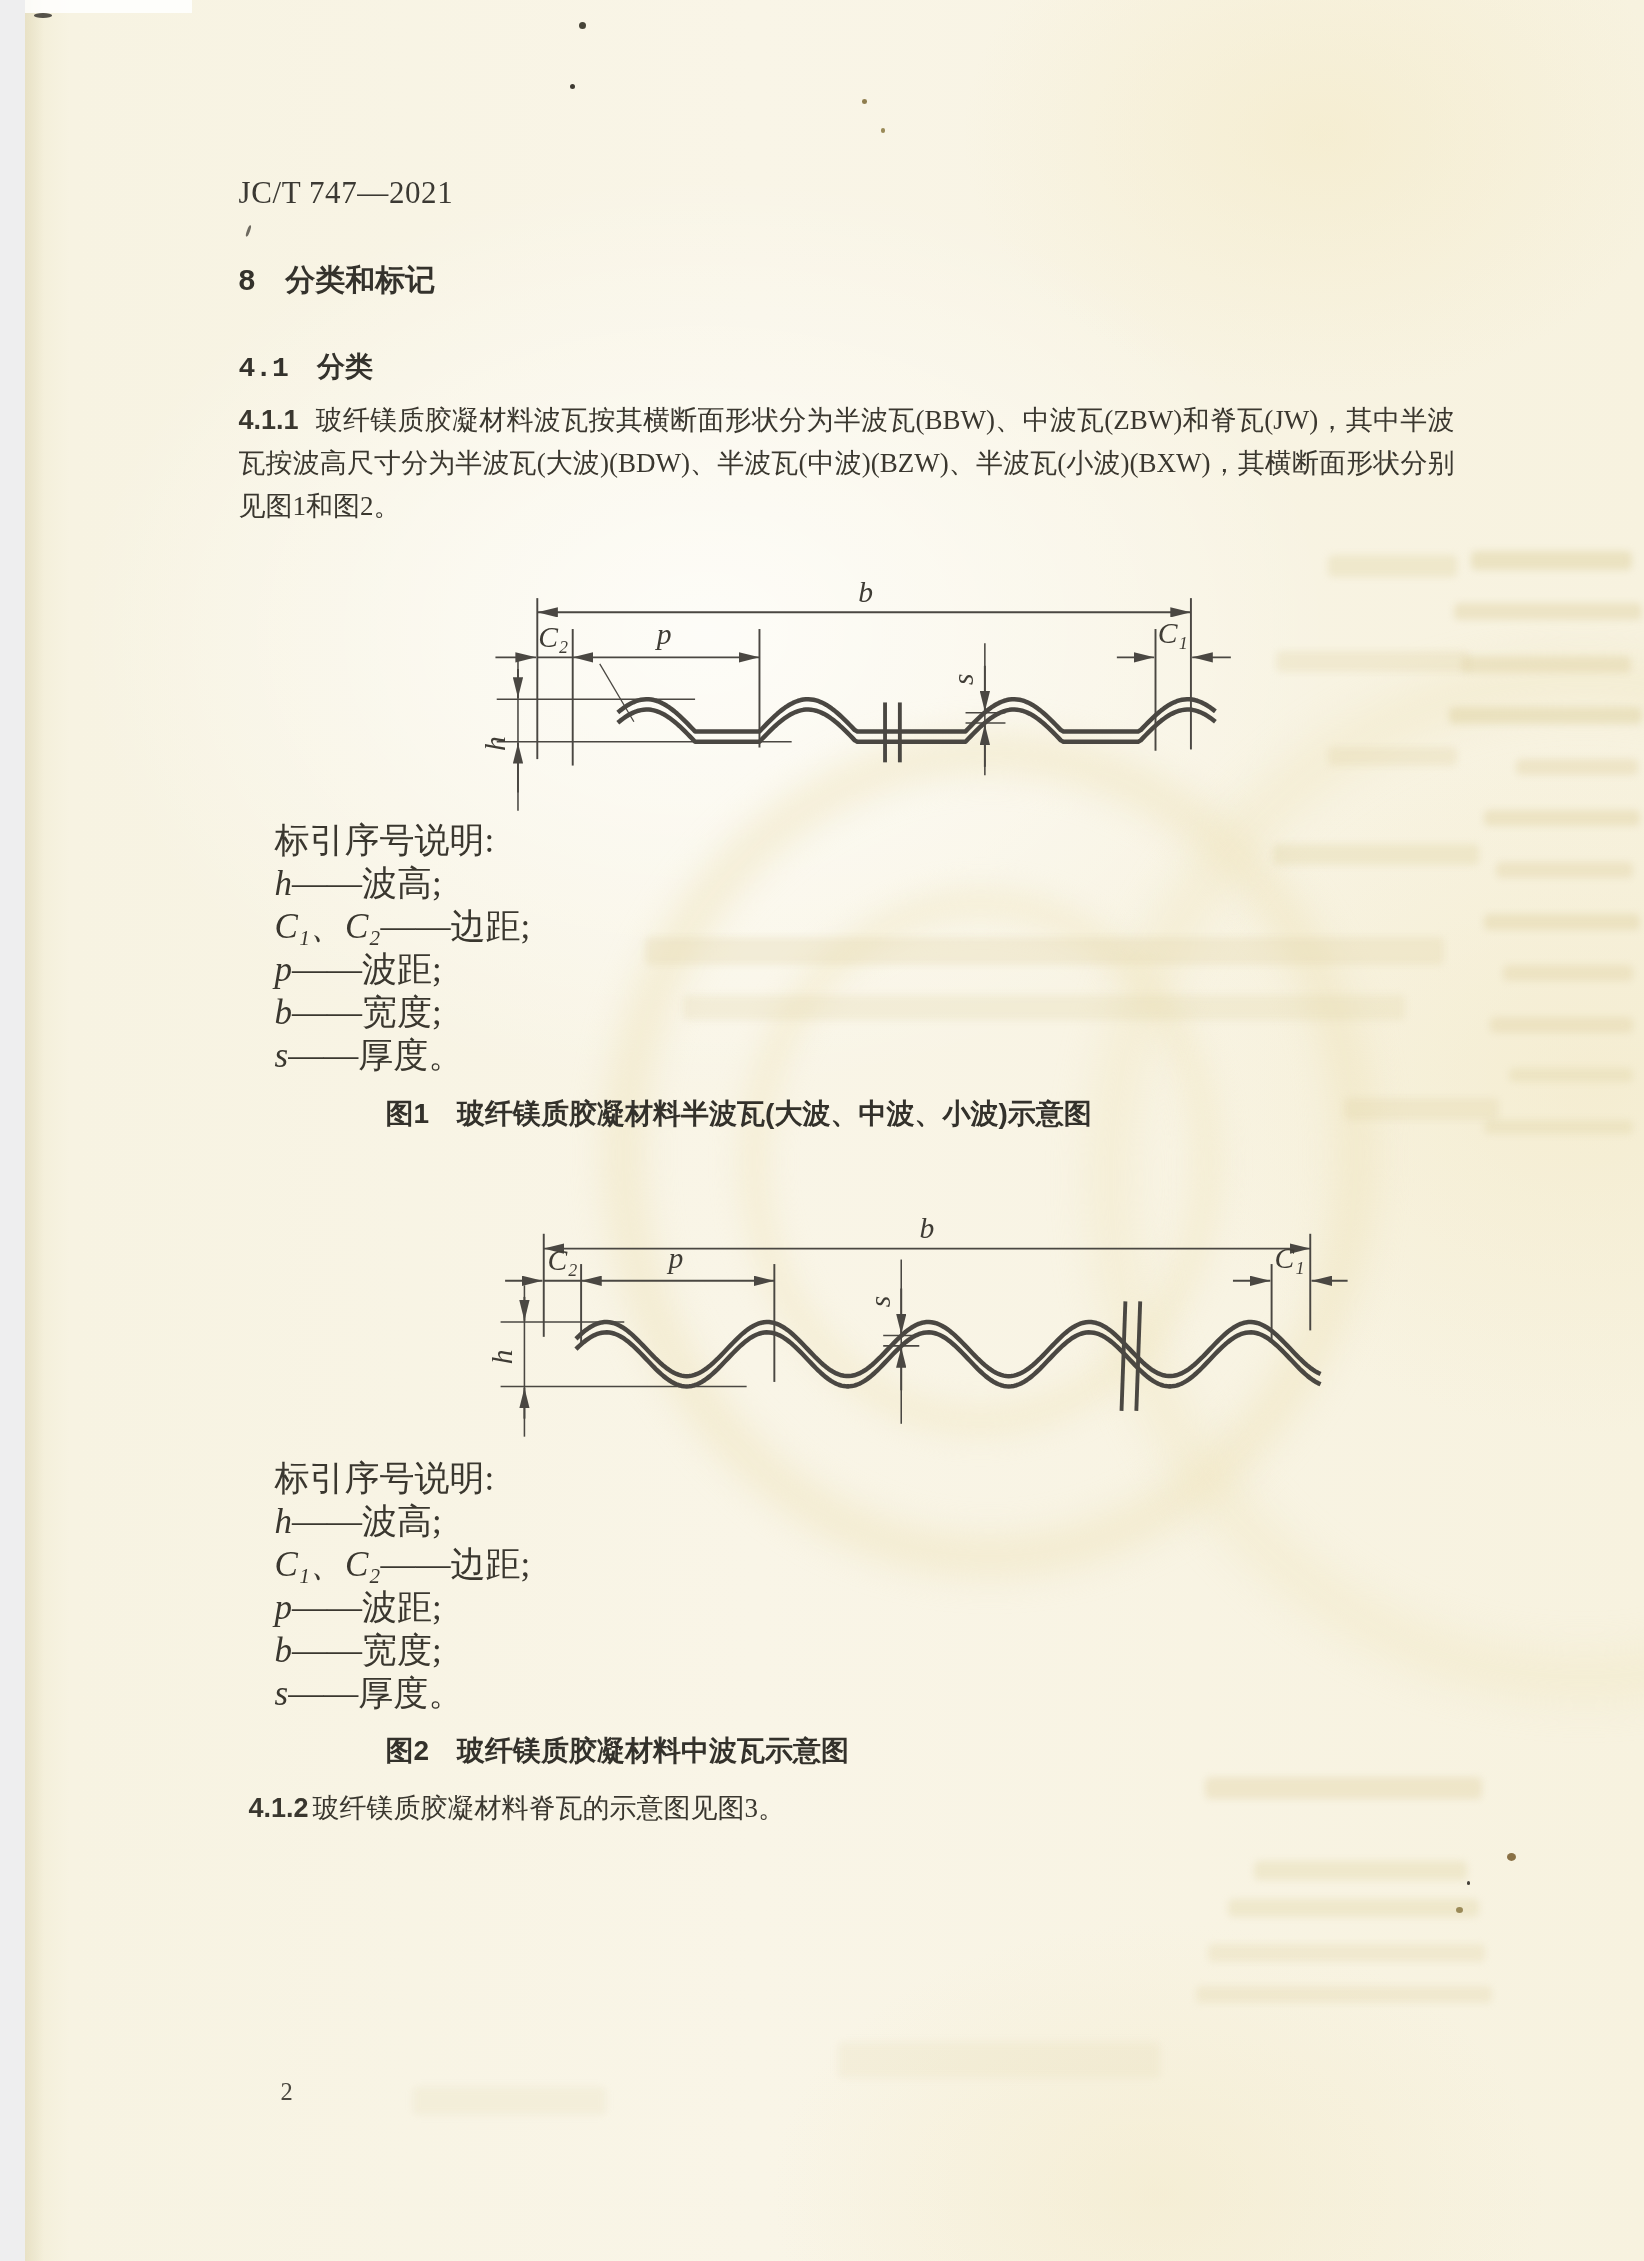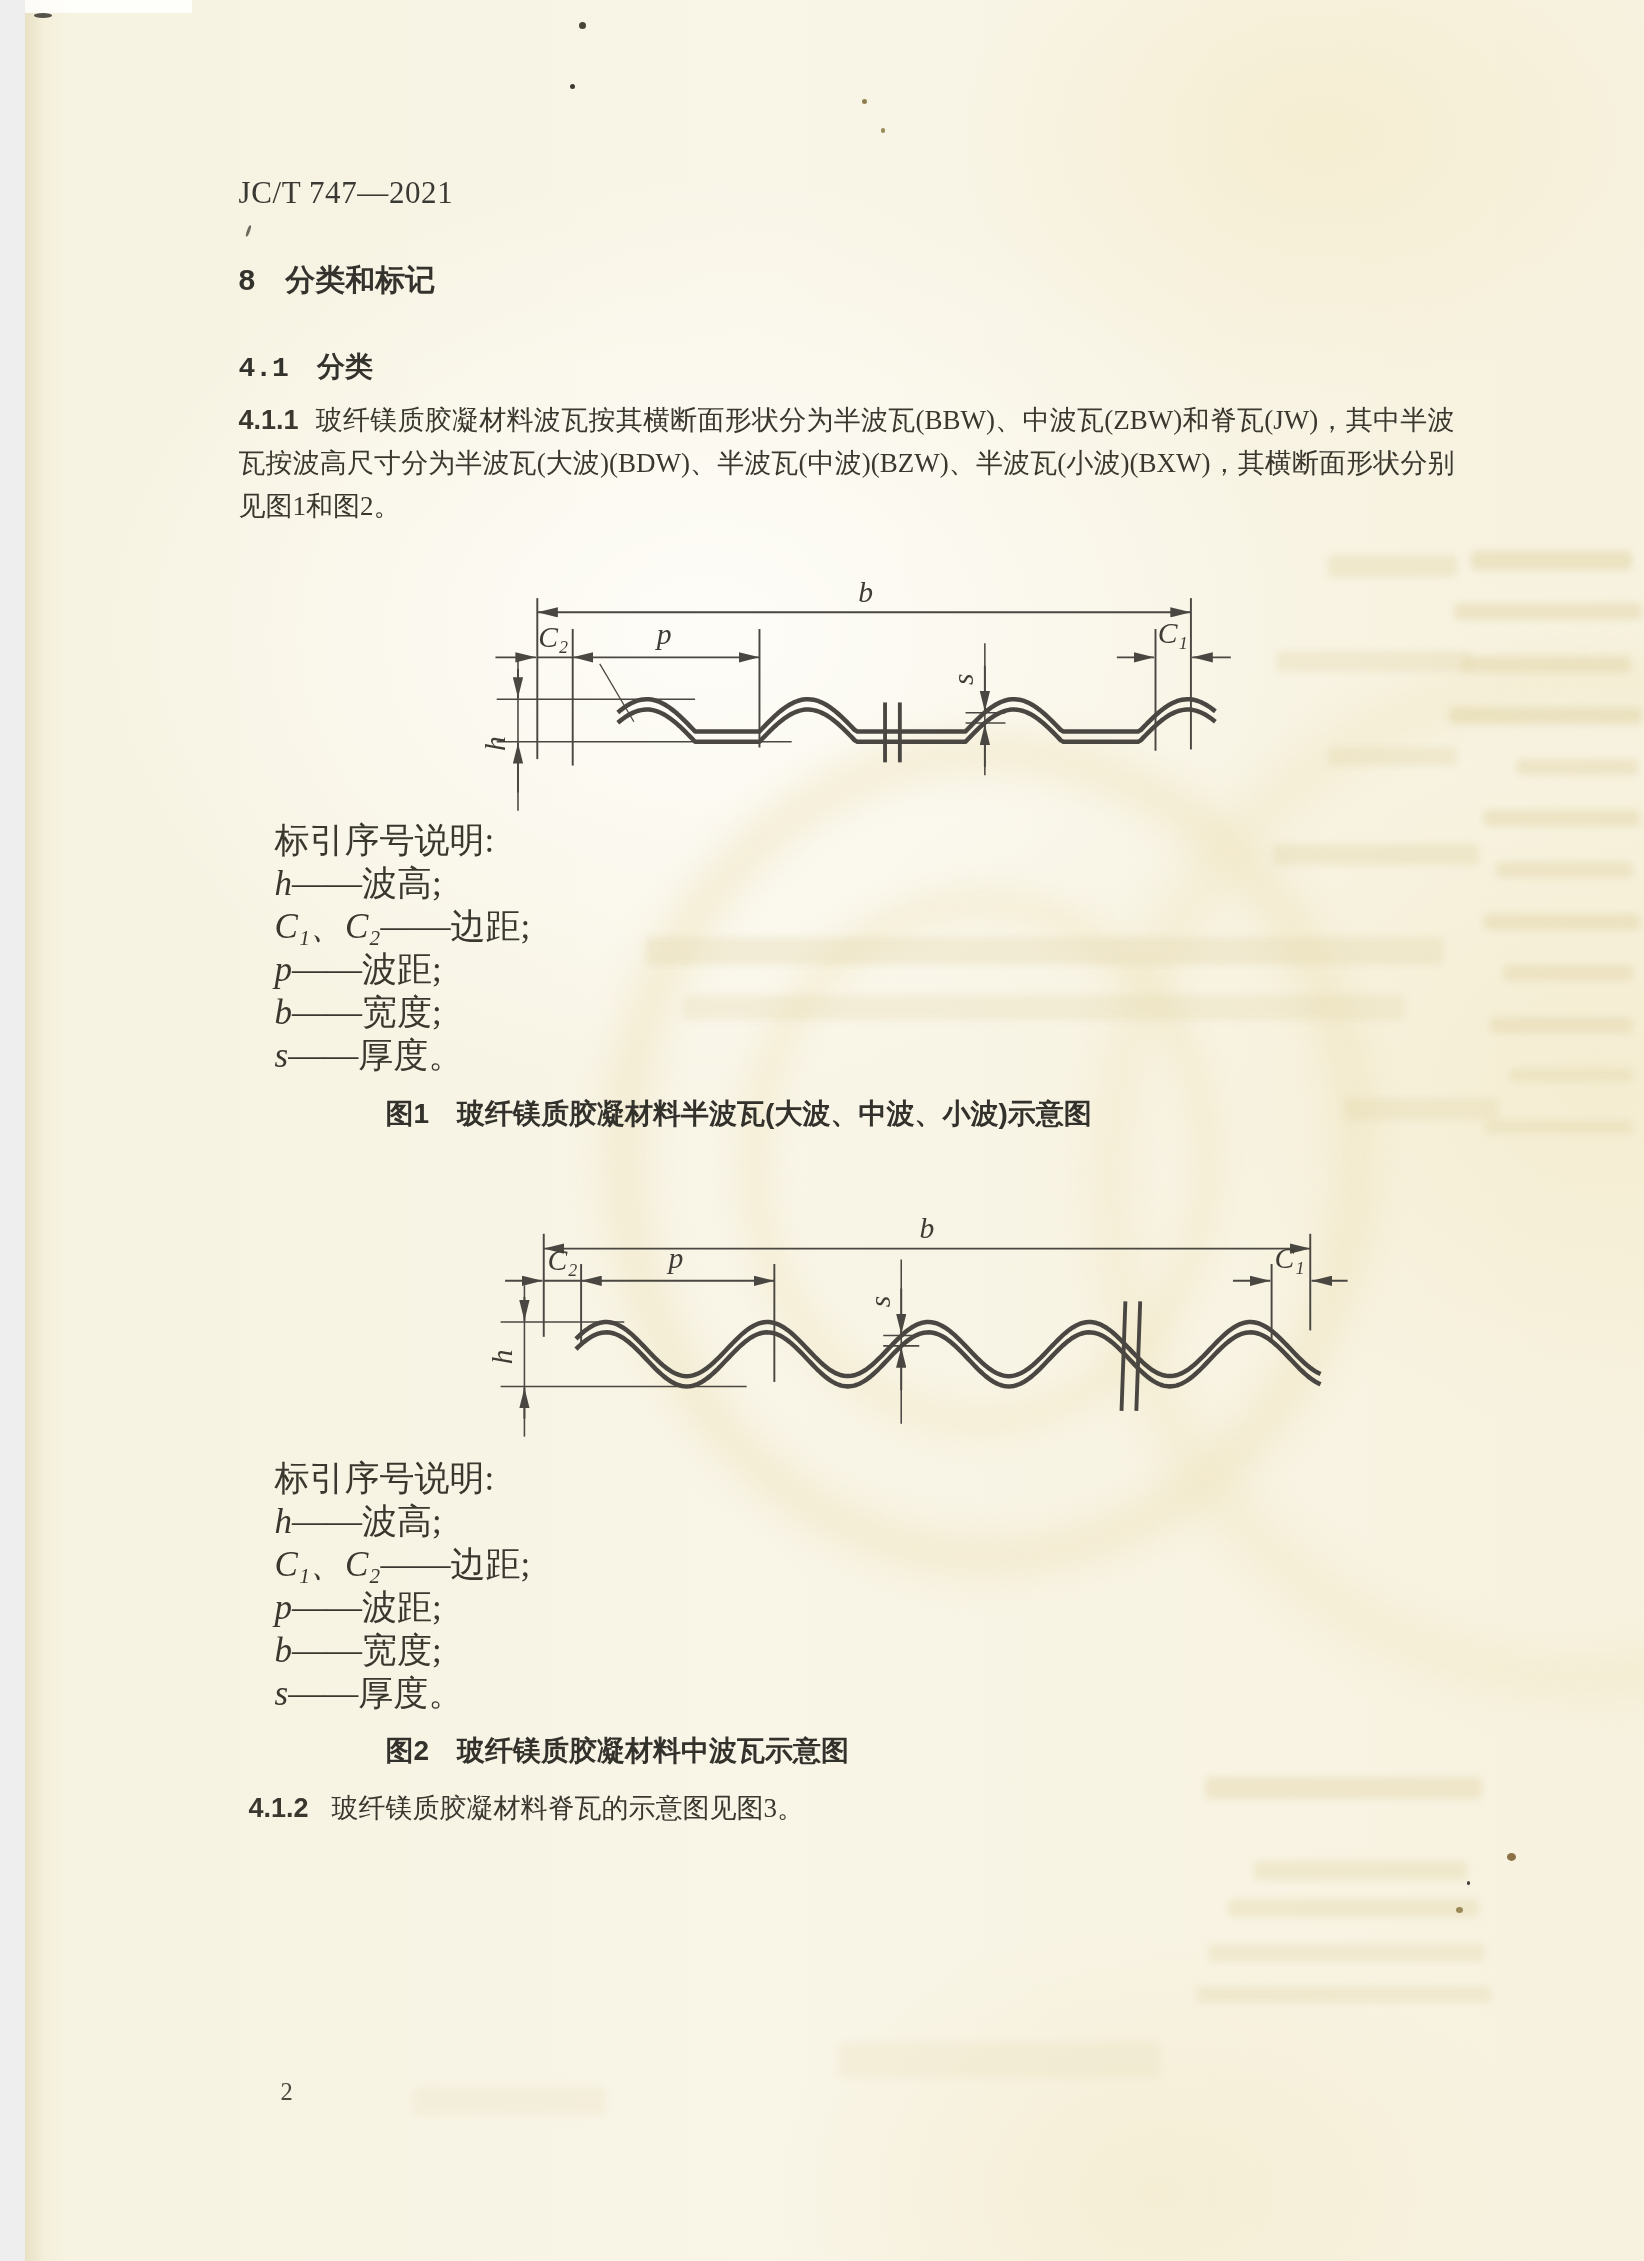--- a/index.html
+++ b/index.html
@@ -24,21 +24,21 @@
 
   .txt{position:absolute;color:#3a372f;}
   .std-num{left:214px;top:175px;font-size:31px;font-weight:normal;letter-spacing:0.6px;color:#3b3933;}
   .h-sec{left:214px;top:260px;font-size:30px;font-weight:bold;
          font-family:"Liberation Sans","DejaVu Sans",sans-serif;color:#34322c;}
   .h-sub{left:214px;top:348px;font-size:28px;font-weight:bold;
          font-family:Liberation Mono, monospace;color:#34322c;}
   .para{left:214px;top:399px;width:1216px;font-size:27px;line-height:43px;text-align:justify;}
   .para .num{font-family:"Liberation Sans","DejaVu Sans",sans-serif;font-weight:bold;margin-right:17px;}
   .para2{left:224px;top:1790px;font-size:27px;}
-  .para2 .num{font-family:"Liberation Sans","DejaVu Sans",sans-serif;font-weight:bold;margin-right:23px;}
+  .para2 .num{font-family:"Liberation Sans","DejaVu Sans",sans-serif;font-weight:bold;margin-right:4px;}
   .legend{position:absolute;left:250px;font-size:35px;line-height:43px;color:#3a372f;}
   .legend .sym{font-style:italic;}
   .caption{position:absolute;left:361px;width:941px;text-align:left;font-size:28px;font-weight:bold;
            font-family:"Liberation Sans","DejaVu Sans",sans-serif;color:#33312b;}
   .cap1{top:1095px;}
   .cap2{top:1732px;}
   .pageno{left:256px;top:2078px;font-size:24.5px;color:#4a473f;}
 
   svg.fig{position:absolute;overflow:visible;}
   #fig1{left:464px;top:553px;}

